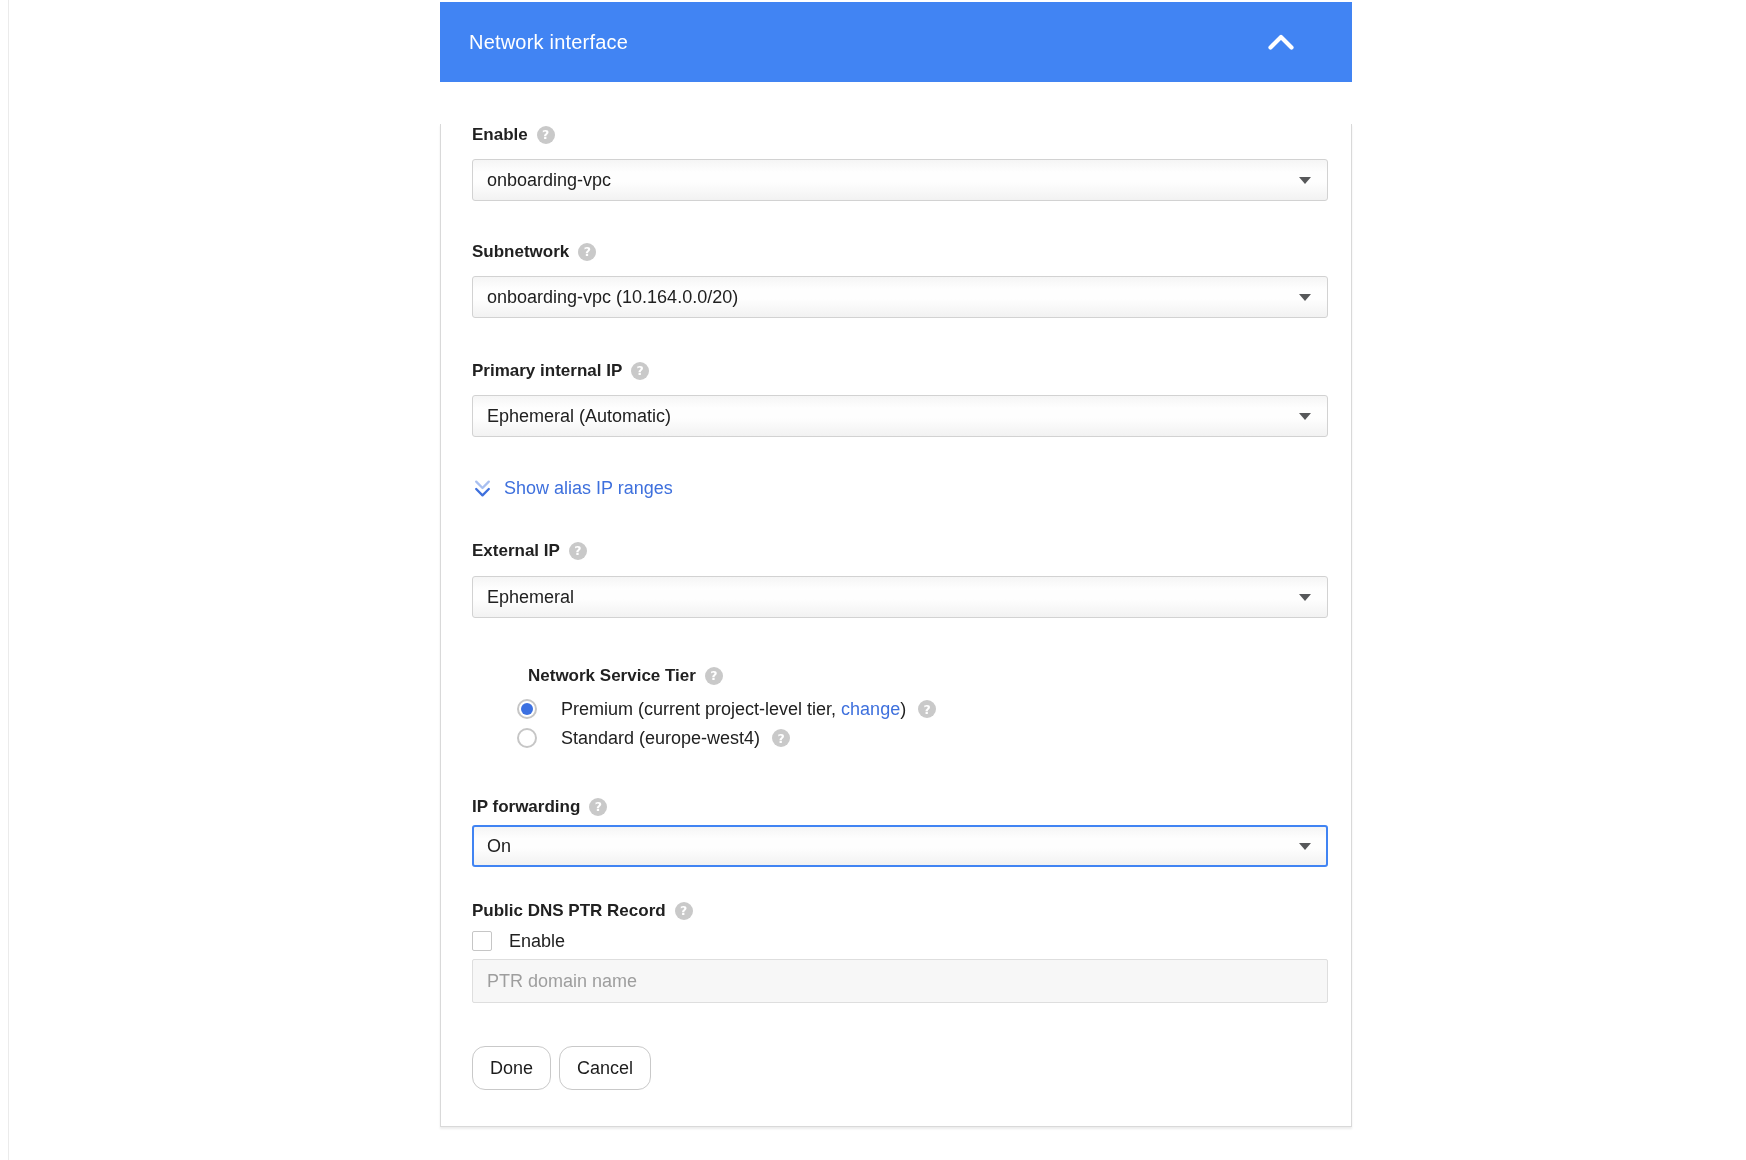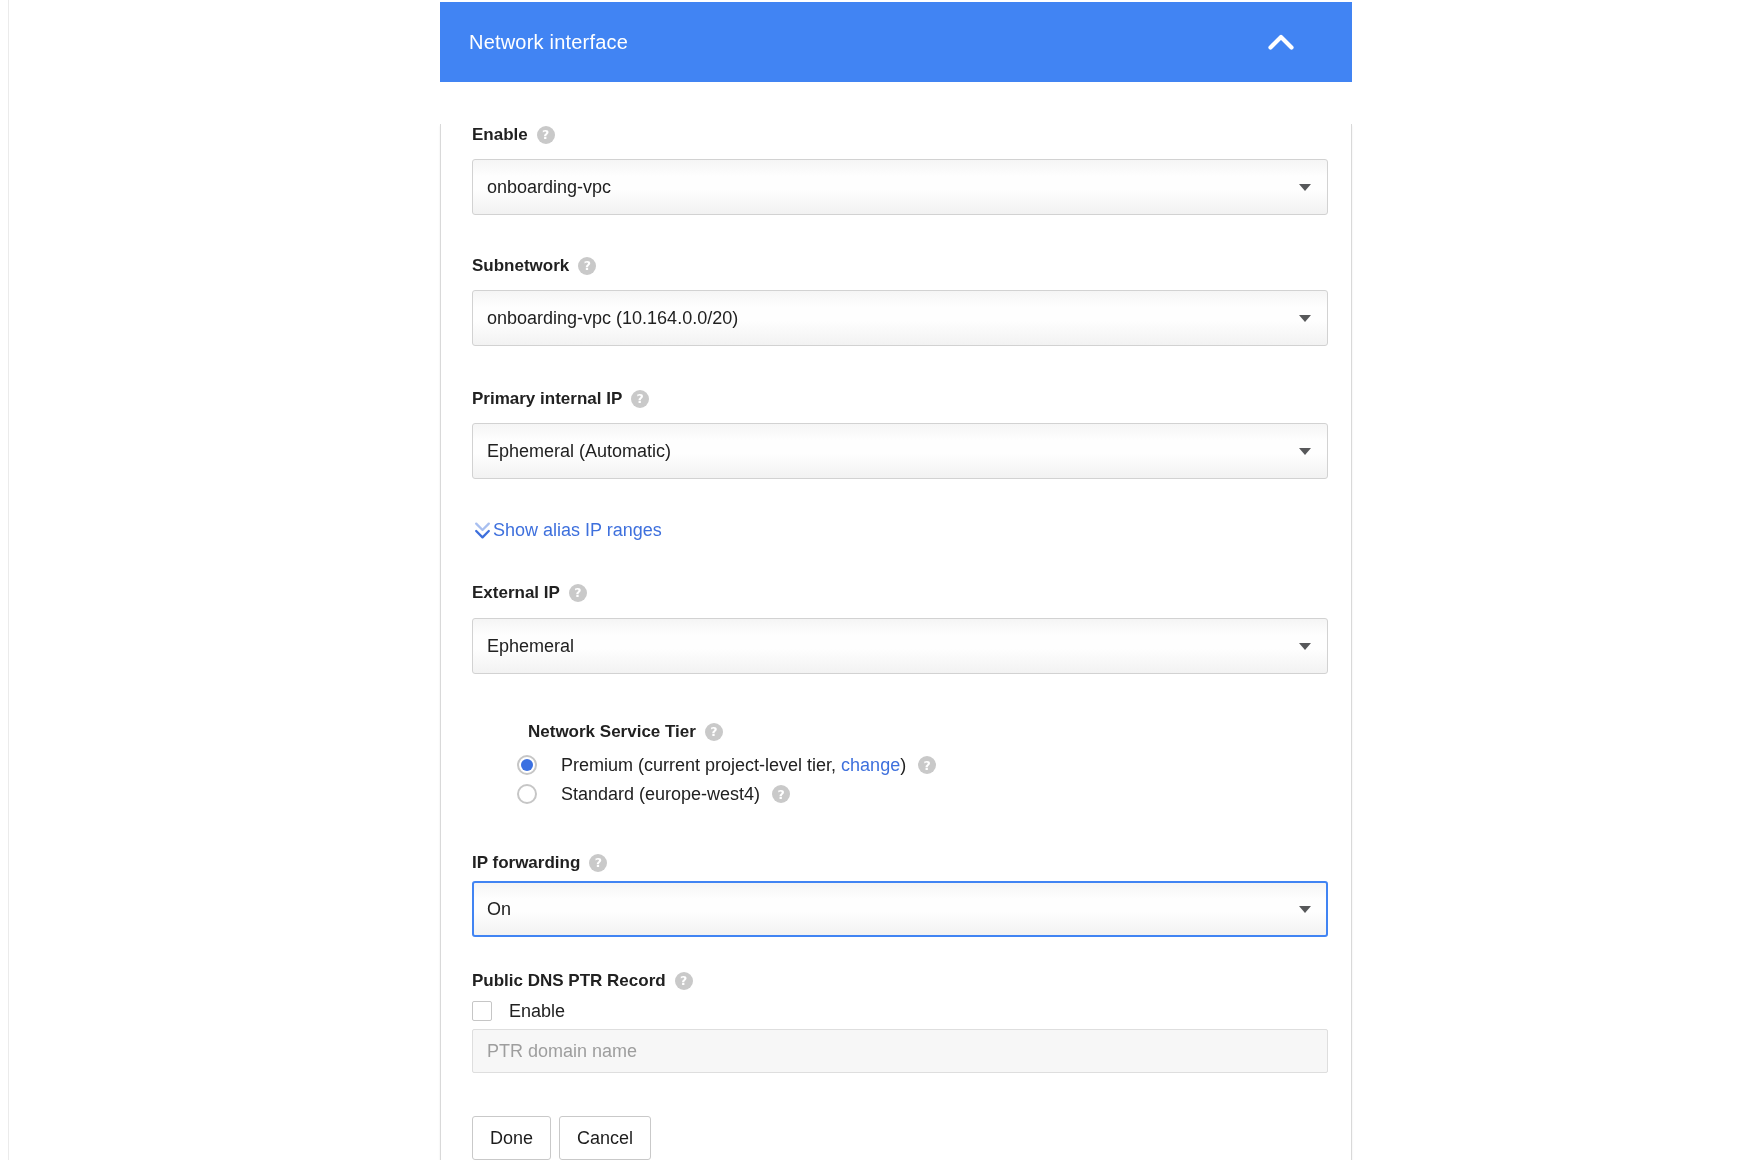--- a/index.html
+++ b/index.html
@@ -27,38 +27,38 @@
     display:flex; align-items:center; font-size:17px; font-weight:bold;
     color:#212121; line-height:22px;
   }
   .help {
     width:18px; height:18px; border-radius:50%; background:#c9c9c9; color:#fff;
     font-size:12.5px; font-weight:bold; display:inline-flex; align-items:center;
     justify-content:center; margin-left:9px; flex:none; cursor:pointer;
     font-family:"DejaVu Sans",sans-serif;
   }
   .select {
-    height:56px; border:1px solid #d2d2d2; border-radius:3px;
+    height:42px; border:1px solid #d2d2d2; border-radius:3px;
     background:linear-gradient(to bottom,#f5f5f5,#fefefe 30%,#fefefe 55%,#f2f2f2);
     display:flex; align-items:center; justify-content:space-between;
     padding:0 16px 0 14px; font-size:18px; color:#212121; cursor:pointer;
   }
   .select.focused { border:2px solid #4184f3; padding:0 15px 0 13px; }
   .caret {
     width:0; height:0; border-left:6.5px solid transparent;
     border-right:6.5px solid transparent; border-top:7.5px solid #57585a; flex:none;
   }
 
   .mt-network { margin-top:42px; }
   .mt-select1 { margin-top:13px; }
   .mt-subnet  { margin-top:40px; }
   .mt-select2 { margin-top:13px; }
   .mt-primary { margin-top:42px; }
   .mt-select3 { margin-top:13px; }
-  .alias-row  { margin-top:39px; display:flex; align-items:center; height:24px; }
+  .alias-row  { margin-top:39px; display:flex; align-items:center; gap:11px; height:24px; }
   .link { color:#3e70dd; font-size:18px; text-decoration:none; cursor:pointer; }
   .mt-external{ margin-top:40px; }
   .mt-select4 { margin-top:14px; }
 
   .nst-group  { margin-left:45px; }
   .mt-nst     { margin-top:47px;margin-left:11px; }
   .radio-row  { display:flex; align-items:center; font-size:18px; height:28px; }
   .radio-row.first { margin-top:8px; }
   .radio-row.second{ margin-top:1px; }
   .radio {
@@ -81,21 +81,21 @@
   .text-input {
     margin-top:4px; height:44px; width:100%; border:1px solid #dedede; border-radius:2px;
     background:#f7f7f7; font-size:18px; color:#c2410c; padding:0 14px;
     font-family:"Liberation Sans","DejaVu Sans",sans-serif; outline:none;
   }
   .text-input::placeholder { color:#9e9e9e; opacity:1; }
 
   .btn-row { margin-top:43px; display:flex; }
   .btn {
     height:44px; padding:0 17px; background:#fff; border:1px solid #c9c9c9;
-    border-radius:3px; font-size:18px; color:#1c1c1c; margin-right:8px; cursor:pointer;
+    border-radius:13px; font-size:18px; color:#1c1c1c; margin-right:8px; cursor:pointer;
     font-family:"Liberation Sans","DejaVu Sans",sans-serif;
   }
 </style>
 </head>
 <body>
 
 <div class="page-left-border"></div>
 
 <div class="panel">
 

